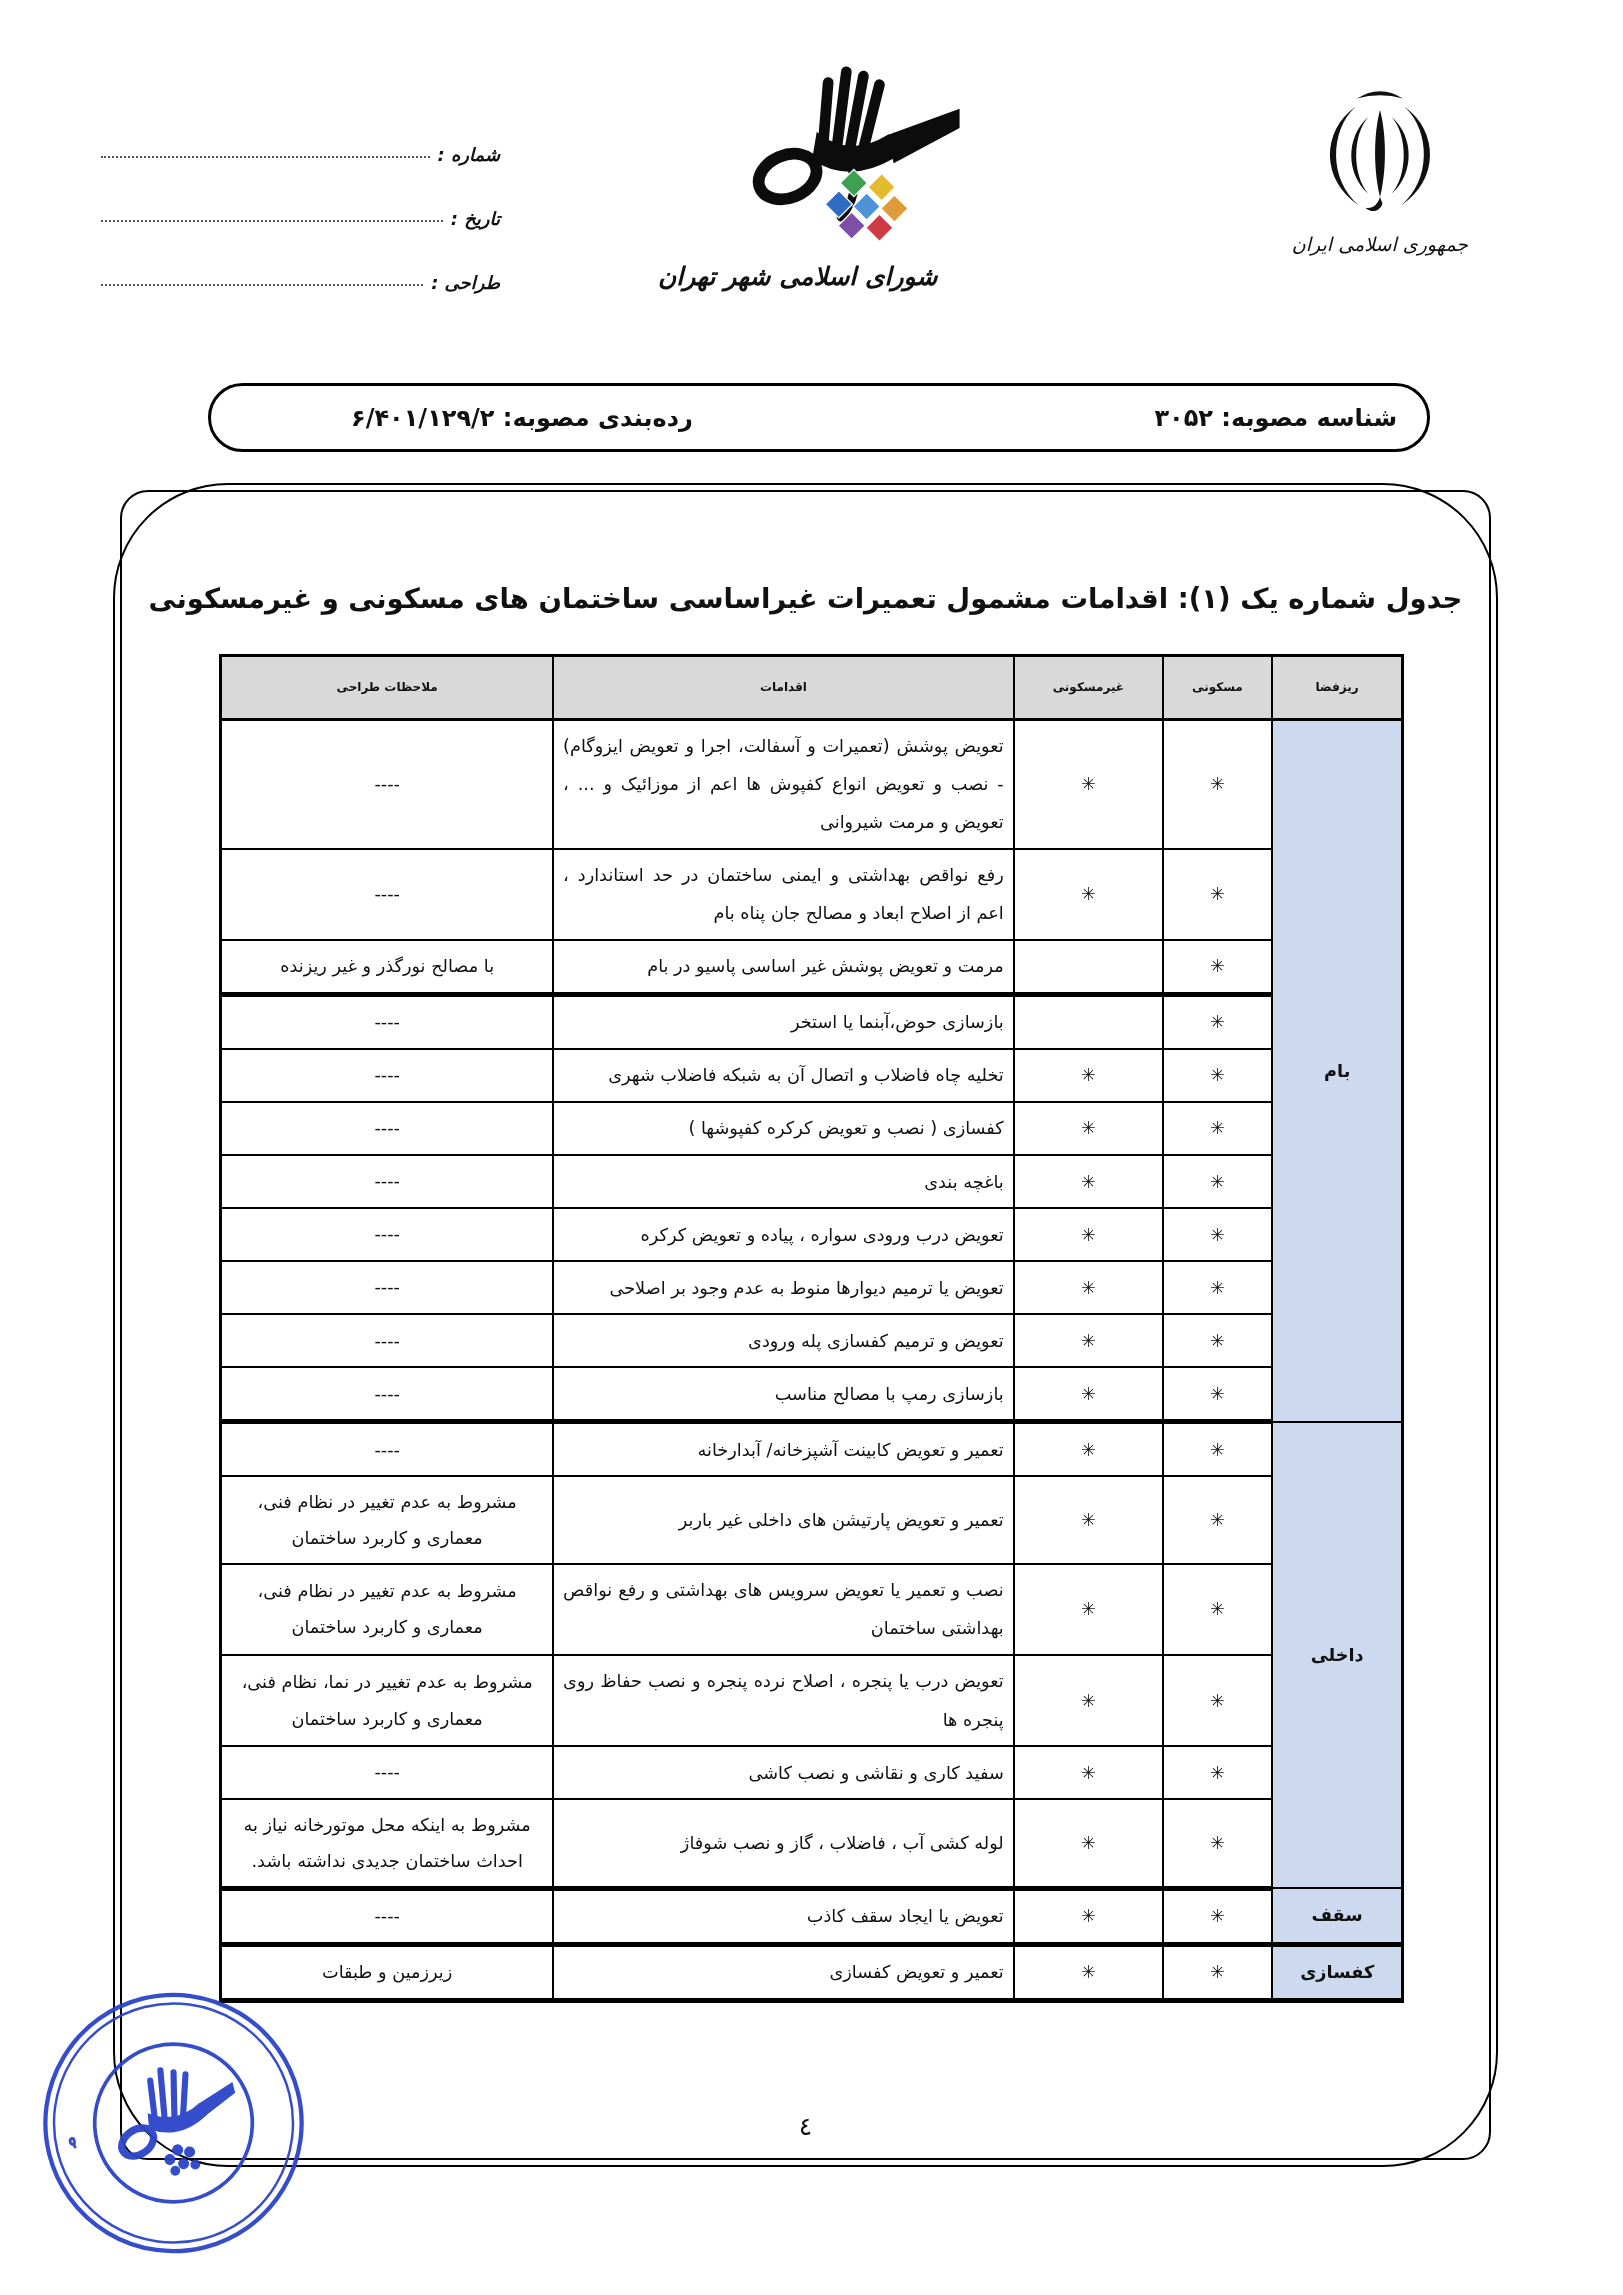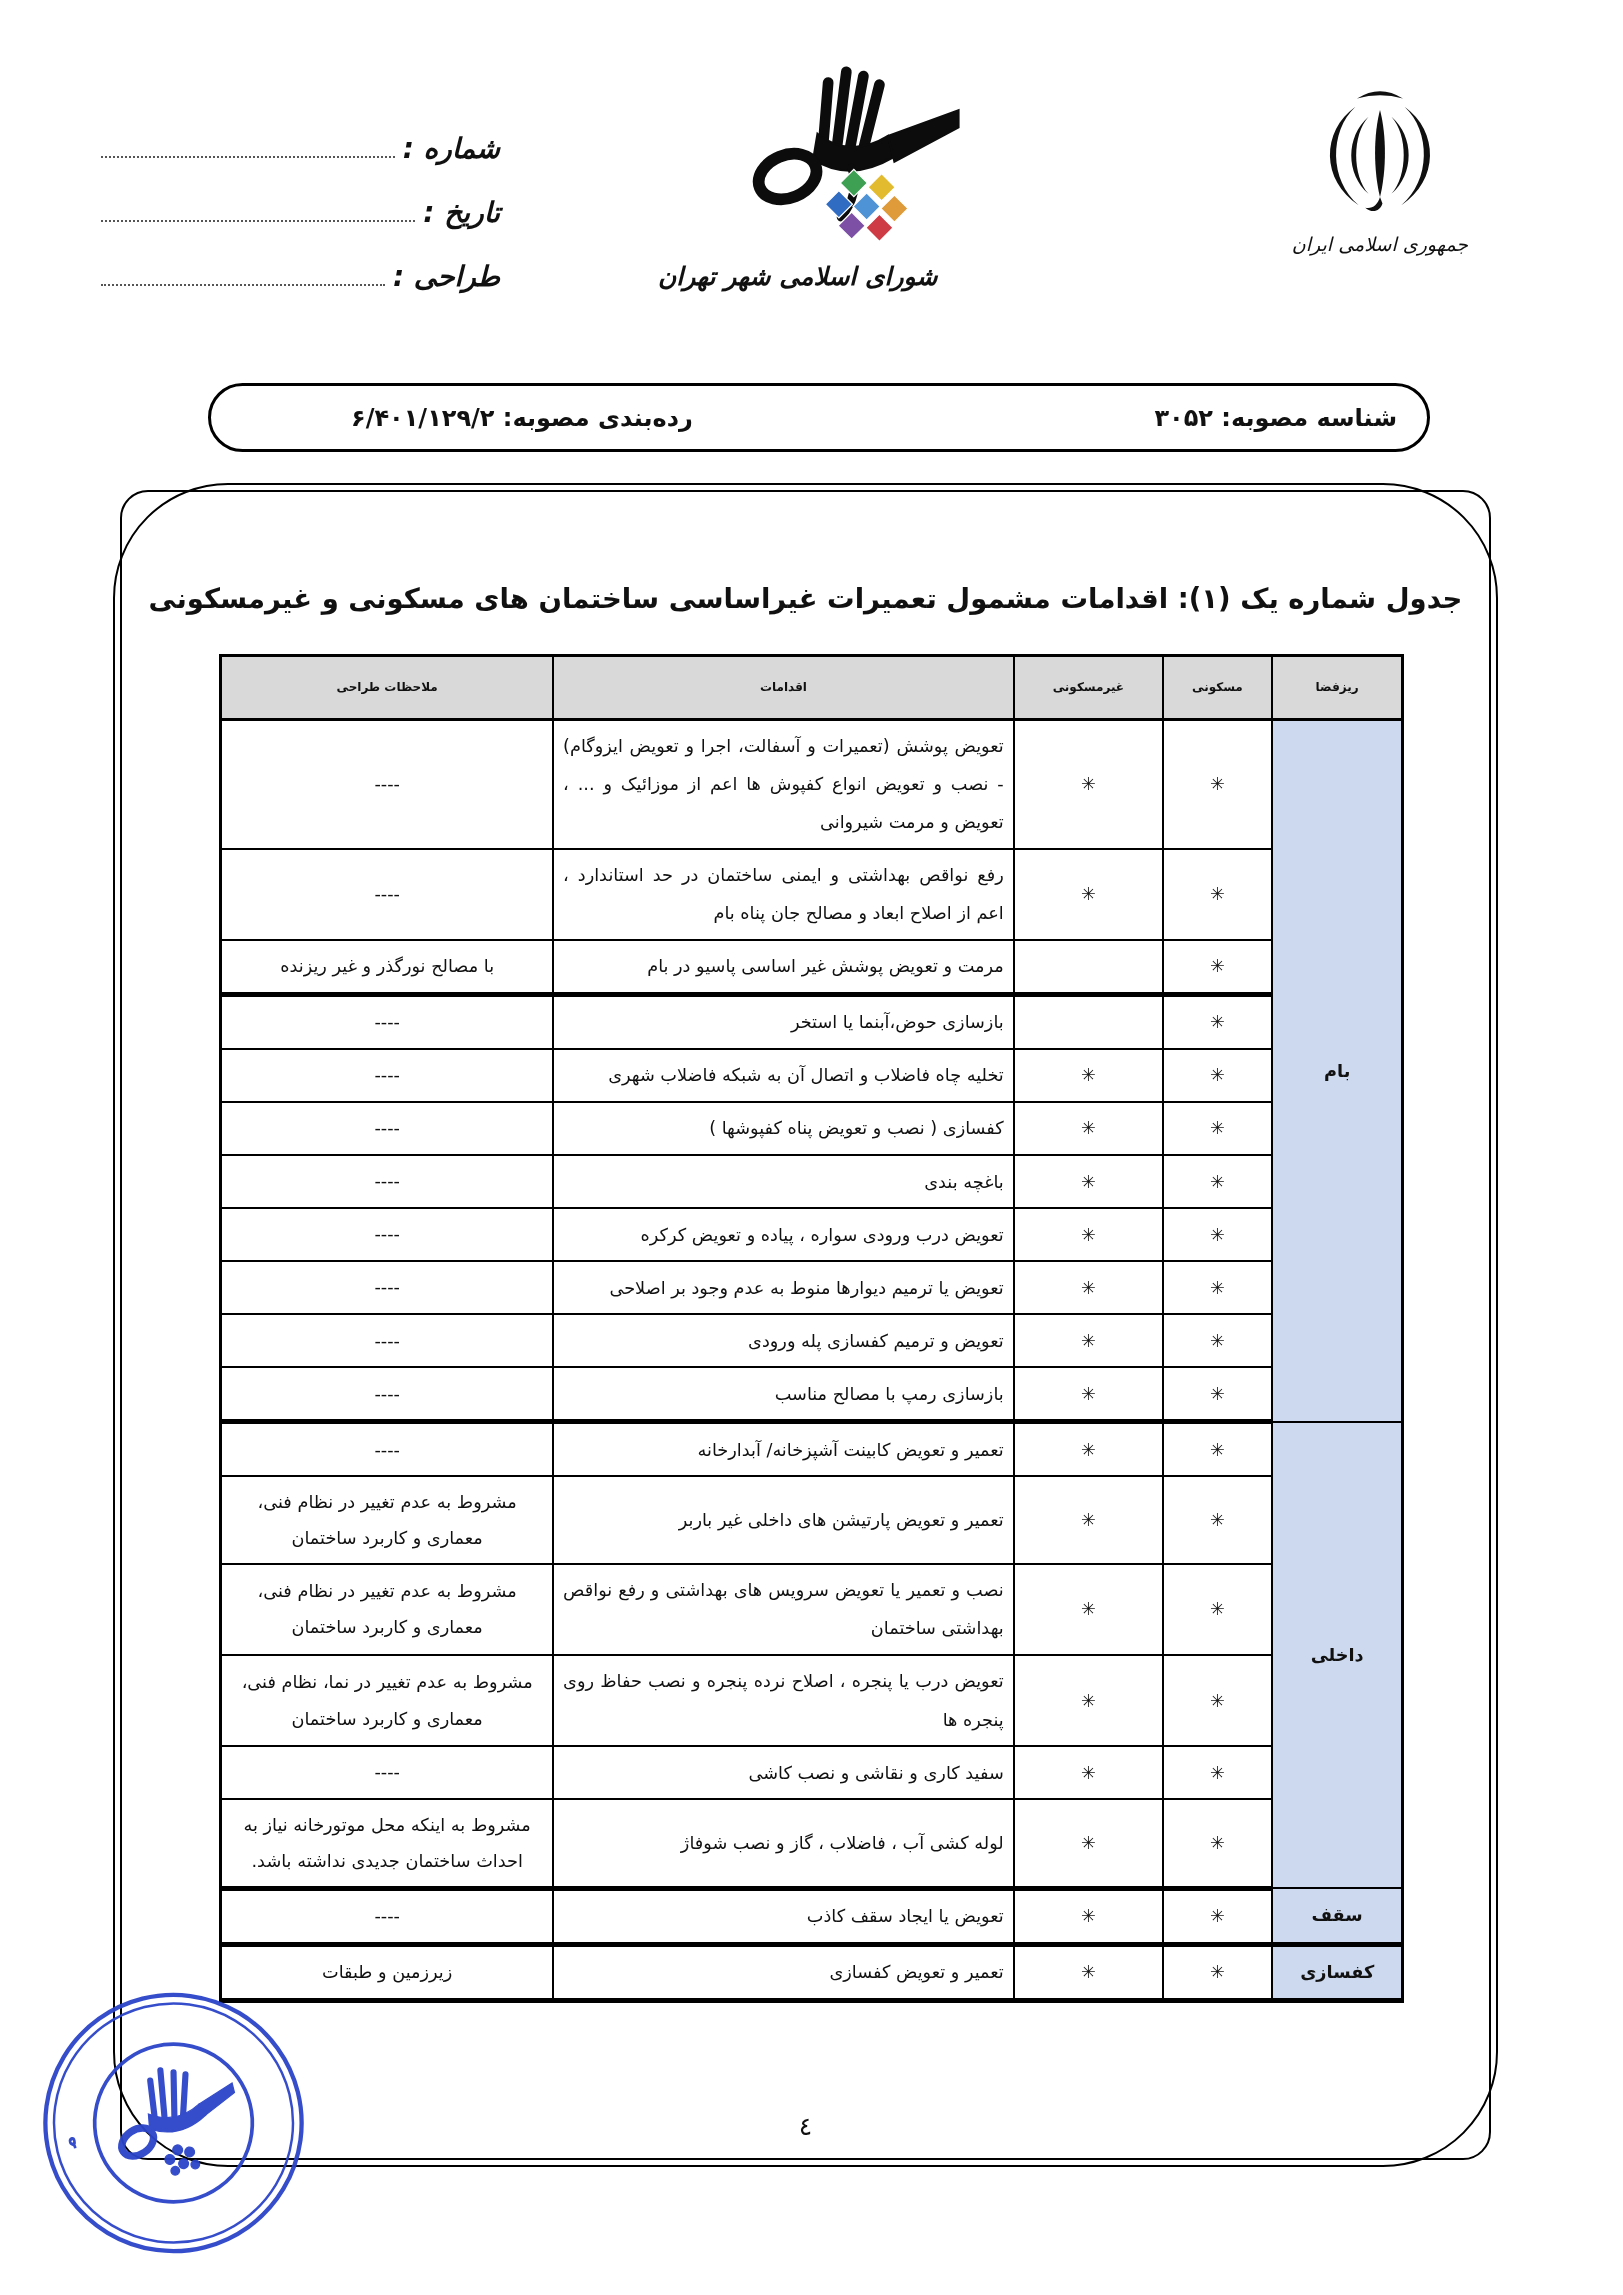--- a/index.html
+++ b/index.html
@@ -4,21 +4,21 @@
 <style>
   html,body{margin:0;padding:0;}
   body{
     width:1623px;height:2295px;position:relative;background:#ffffff;
     font-family:"DejaVu Sans", sans-serif;direction:rtl;color:#111;
     overflow:hidden;
   }
   
   .fields{position:absolute;left:98px;top:110px;width:402px;}
   .field-row{height:64px;display:flex;direction:rtl;align-items:flex-end;}
-  .field-label{font-size:28px;font-weight:bold;font-style:italic;white-space:nowrap;padding-bottom:9.2px;}
+  .field-label{font-size:18px;font-weight:bold;font-style:italic;white-space:nowrap;padding-bottom:9.2px;}
   .dotted{flex:1;border-bottom:2px dotted #555;margin:0 7.9px 15.7px 2.6px;height:0;}
   .center-logo{position:absolute;left:658px;top:59px;width:412px;text-align:left;}
   .center-logo svg{display:block;margin:0 auto;}
   .logo-caption{font-size:25px;font-weight:bold;font-style:italic;margin-top:0px;letter-spacing:0.7px;}
   .emblem{position:absolute;left:1233px;top:79px;width:294px;text-align:center;}
   .emblem svg{display:block;margin:0 auto;}
   .emblem-caption{font-size:19px;font-style:italic;margin-top:0;letter-spacing:0.7px;}
   
   .ref-bar{
     position:absolute;left:208px;top:383px;width:1222px;height:69px;box-sizing:border-box;
@@ -182,21 +182,21 @@
             </tr>
             <tr>
               <td class="cell-flag">✳</td>
               <td class="cell-flag">✳</td>
               <td class="cell-action">تخلیه چاه فاضلاب و اتصال آن به شبکه فاضلاب شهری</td>
               <td class="cell-remark">----</td>
             </tr>
             <tr>
               <td class="cell-flag">✳</td>
               <td class="cell-flag">✳</td>
-              <td class="cell-action">کفسازی ( نصب و تعویض پناه کفپوشها )</td>
+              <td class="cell-action">کفسازی ( نصب و تعویض کرکره کفپوشها )</td>
               <td class="cell-remark">----</td>
             </tr>
             <tr>
               <td class="cell-flag">✳</td>
               <td class="cell-flag">✳</td>
               <td class="cell-action">باغچه بندی</td>
               <td class="cell-remark">----</td>
             </tr>
             <tr>
               <td class="cell-flag">✳</td>

